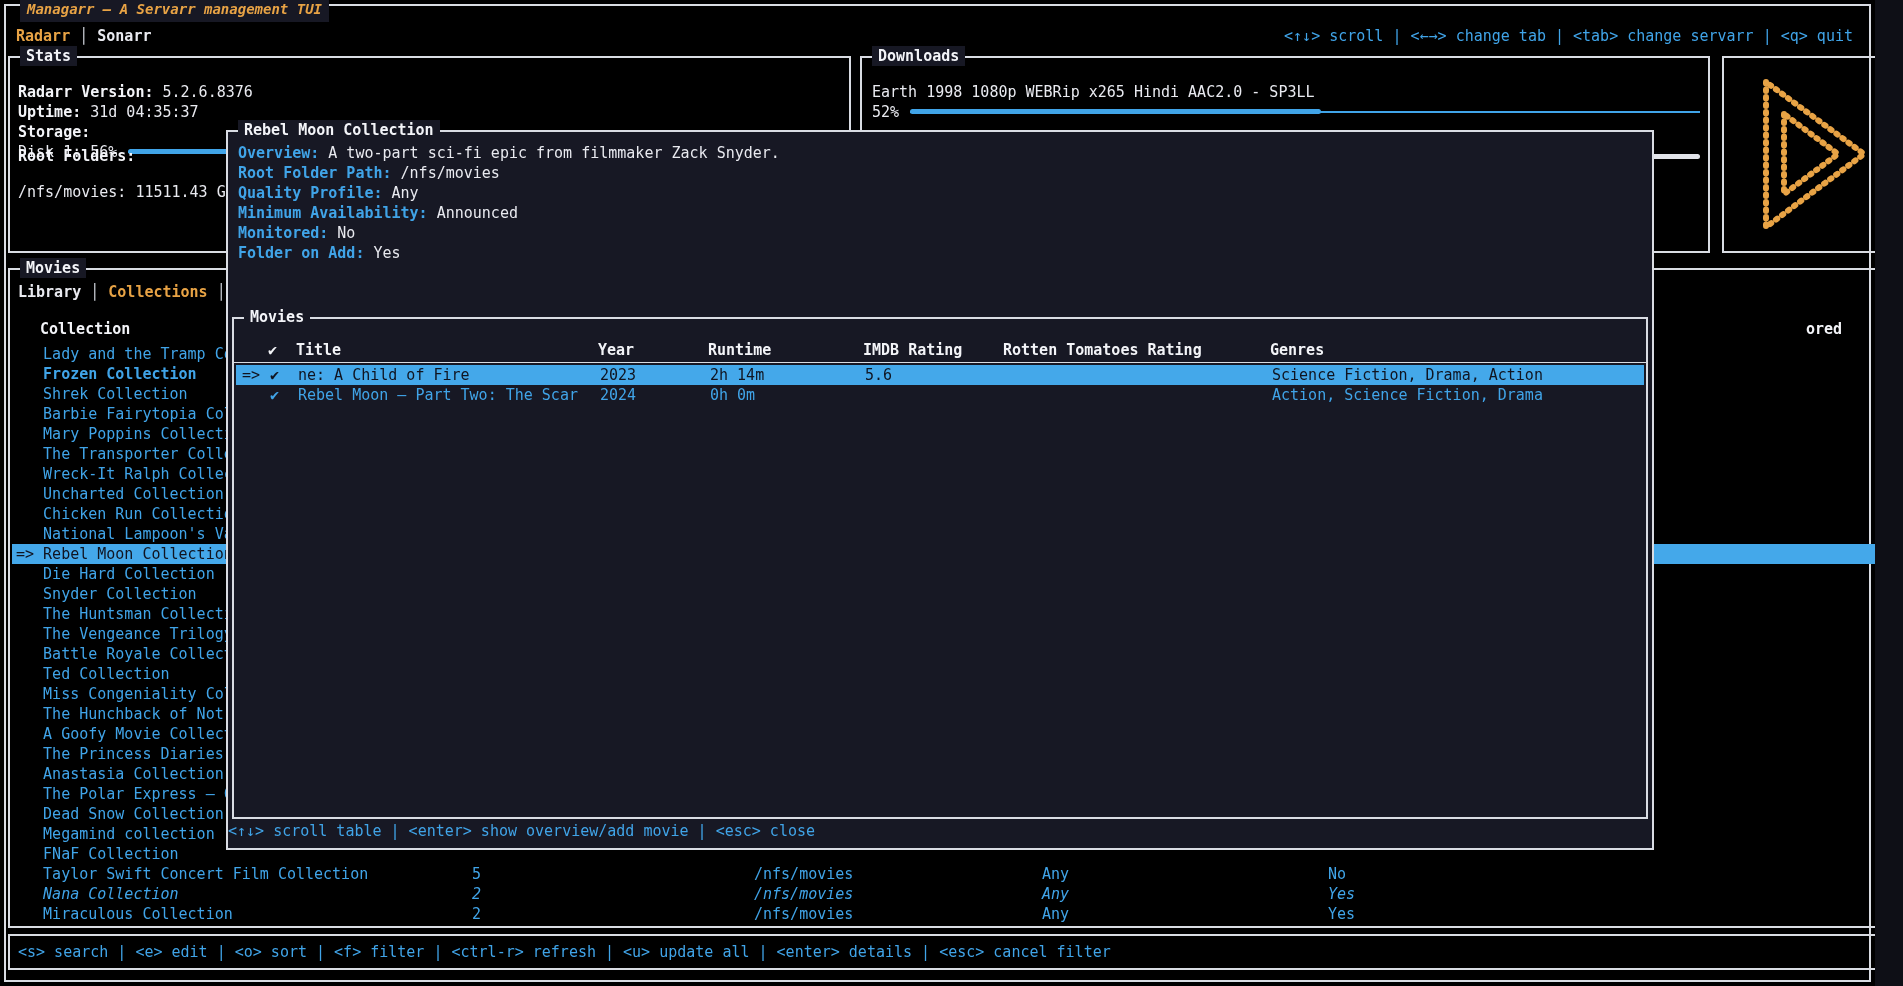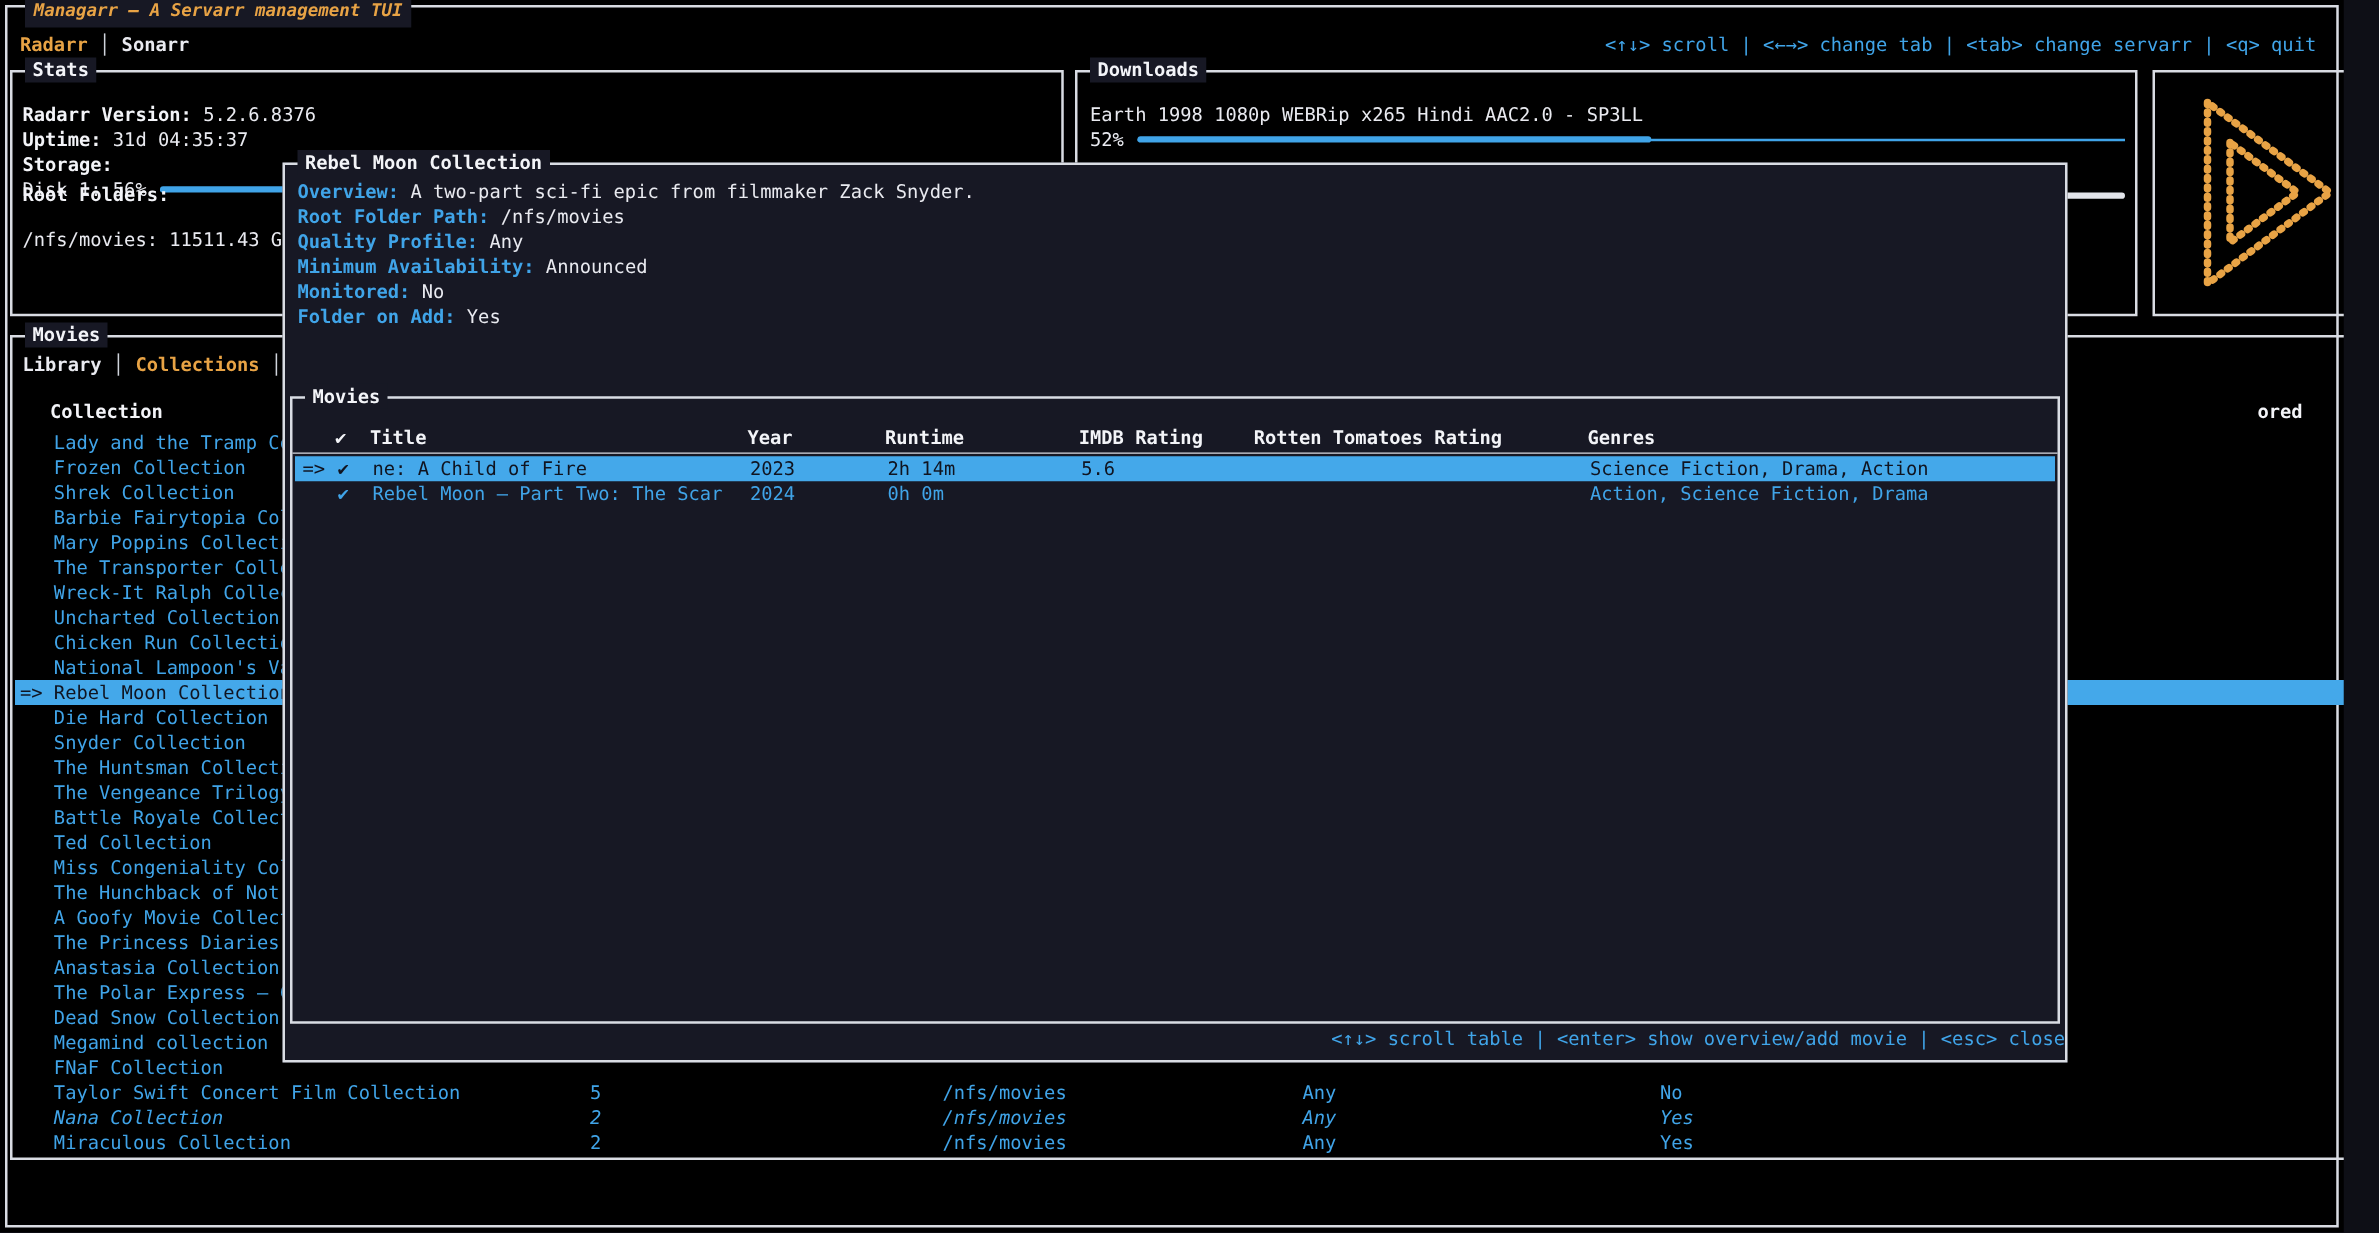--- a/index.html
+++ b/index.html
@@ -21,21 +21,21 @@
   .g-fill{position:absolute;left:0;top:1px;height:5px;background:#40a4e8;border-radius:3px;}
   .white-bar{position:absolute;height:5px;background:#e2e4ea;border-radius:3px;}
   .rows{position:absolute;left:0;top:0;right:0;bottom:0;}
   .c-row,.m-row{position:absolute;left:2px;right:2px;height:20px;color:#40a4e8;}
   .c-row .cell,.m-row .cell{position:absolute;top:0;white-space:pre;}
   .c-row.selected,.m-row.selected{background:#44a8ea;color:#101420;}
   .th{position:absolute;top:21px;font-weight:bold;color:#f3f4f8;white-space:pre;}
   .hr{position:absolute;left:0;right:0;height:1px;background:#d9dce3;}
   .m-line{position:absolute;left:10px;white-space:pre;}
   .modal{background:#171824;z-index:10;}
-  .footer-hint{position:absolute;left:0;right:0;text-align:right;white-space:pre;}
+  .footer-hint{position:absolute;left:0;right:0;text-align:left;white-space:pre;}
 </style>
 </head>
 <body>
 
 <div class="screen">
   <div class="frame"></div>
 
   <div class="abs app-title orange" style="left:20px;top:-4px;">Managarr — A Servarr management TUI</div>
 
   <div class="abs" style="left:16px;top:26px;"><span class="orange bold">Radarr</span><span class="sep"> </span><span class="sep">│</span><span class="sep"> </span><span class="bold">Sonarr</span></div>
@@ -79,21 +79,21 @@
   <div class="box" style="left:8px;top:268px;width:1886px;height:660px;">
     <div class="box-title">Movies</div>
     <div class="abs" style="left:8px;top:12px;"><span class="bold">Library</span><span class="sep"> </span><span class="sep">│</span><span class="sep"> </span><span class="orange bold">Collections</span><span class="sep"> </span><span class="sep">│</span></div>
     <div class="abs lbl" style="left:30px;top:49px;">Collection</div>
     <div class="abs lbl" style="left:1796px;top:49px;">ored</div>
     <div class="rows" id="collection-rows">
         <div class="c-row" style="top: 74px;">
           <span class="cell" style="left: 4px;">   Lady and the Tramp Co</span>
         </div>
         <div class="c-row" style="top: 94px;">
-          <span class="cell" style="left: 4px;">   Frozen Collection</span>
+          <span class="cell" style="left: 4px; font-weight: bold;">   Frozen Collection</span>
         </div>
         <div class="c-row" style="top: 114px;">
           <span class="cell" style="left: 4px;">   Shrek Collection</span>
         </div>
         <div class="c-row" style="top: 134px;">
           <span class="cell" style="left: 4px;">   Barbie Fairytopia Col</span>
         </div>
         <div class="c-row" style="top: 154px;">
           <span class="cell" style="left: 4px;">   Mary Poppins Collecti</span>
         </div>
@@ -220,13 +220,16 @@
             <span class="cell" style="left: 364px;">2024</span>
             <span class="cell" style="left: 474px;">0h 0m</span>
             <span class="cell" style="left: 1036px;">Action, Science Fiction, Drama</span>
           </div>
         </div>
     </div>
 
     <div class="footer-hint blue" style="top:689px;">&lt;↑↓&gt; scroll table | &lt;enter&gt; show overview/add movie | &lt;esc&gt; close</div>
   </div>
 
+  <div class="box" style="left:8px;top:934px;width:1886px;height:36px;">
+    <div class="abs blue" style="left:8px;top:6px;">&lt;s&gt; search | &lt;e&gt; edit | &lt;o&gt; sort | &lt;f&gt; filter | &lt;ctrl-r&gt; refresh | &lt;u&gt; update all | &lt;enter&gt; details | &lt;esc&gt; cancel filter</div>
+  </div>
 </div>
 
 </body></html>

